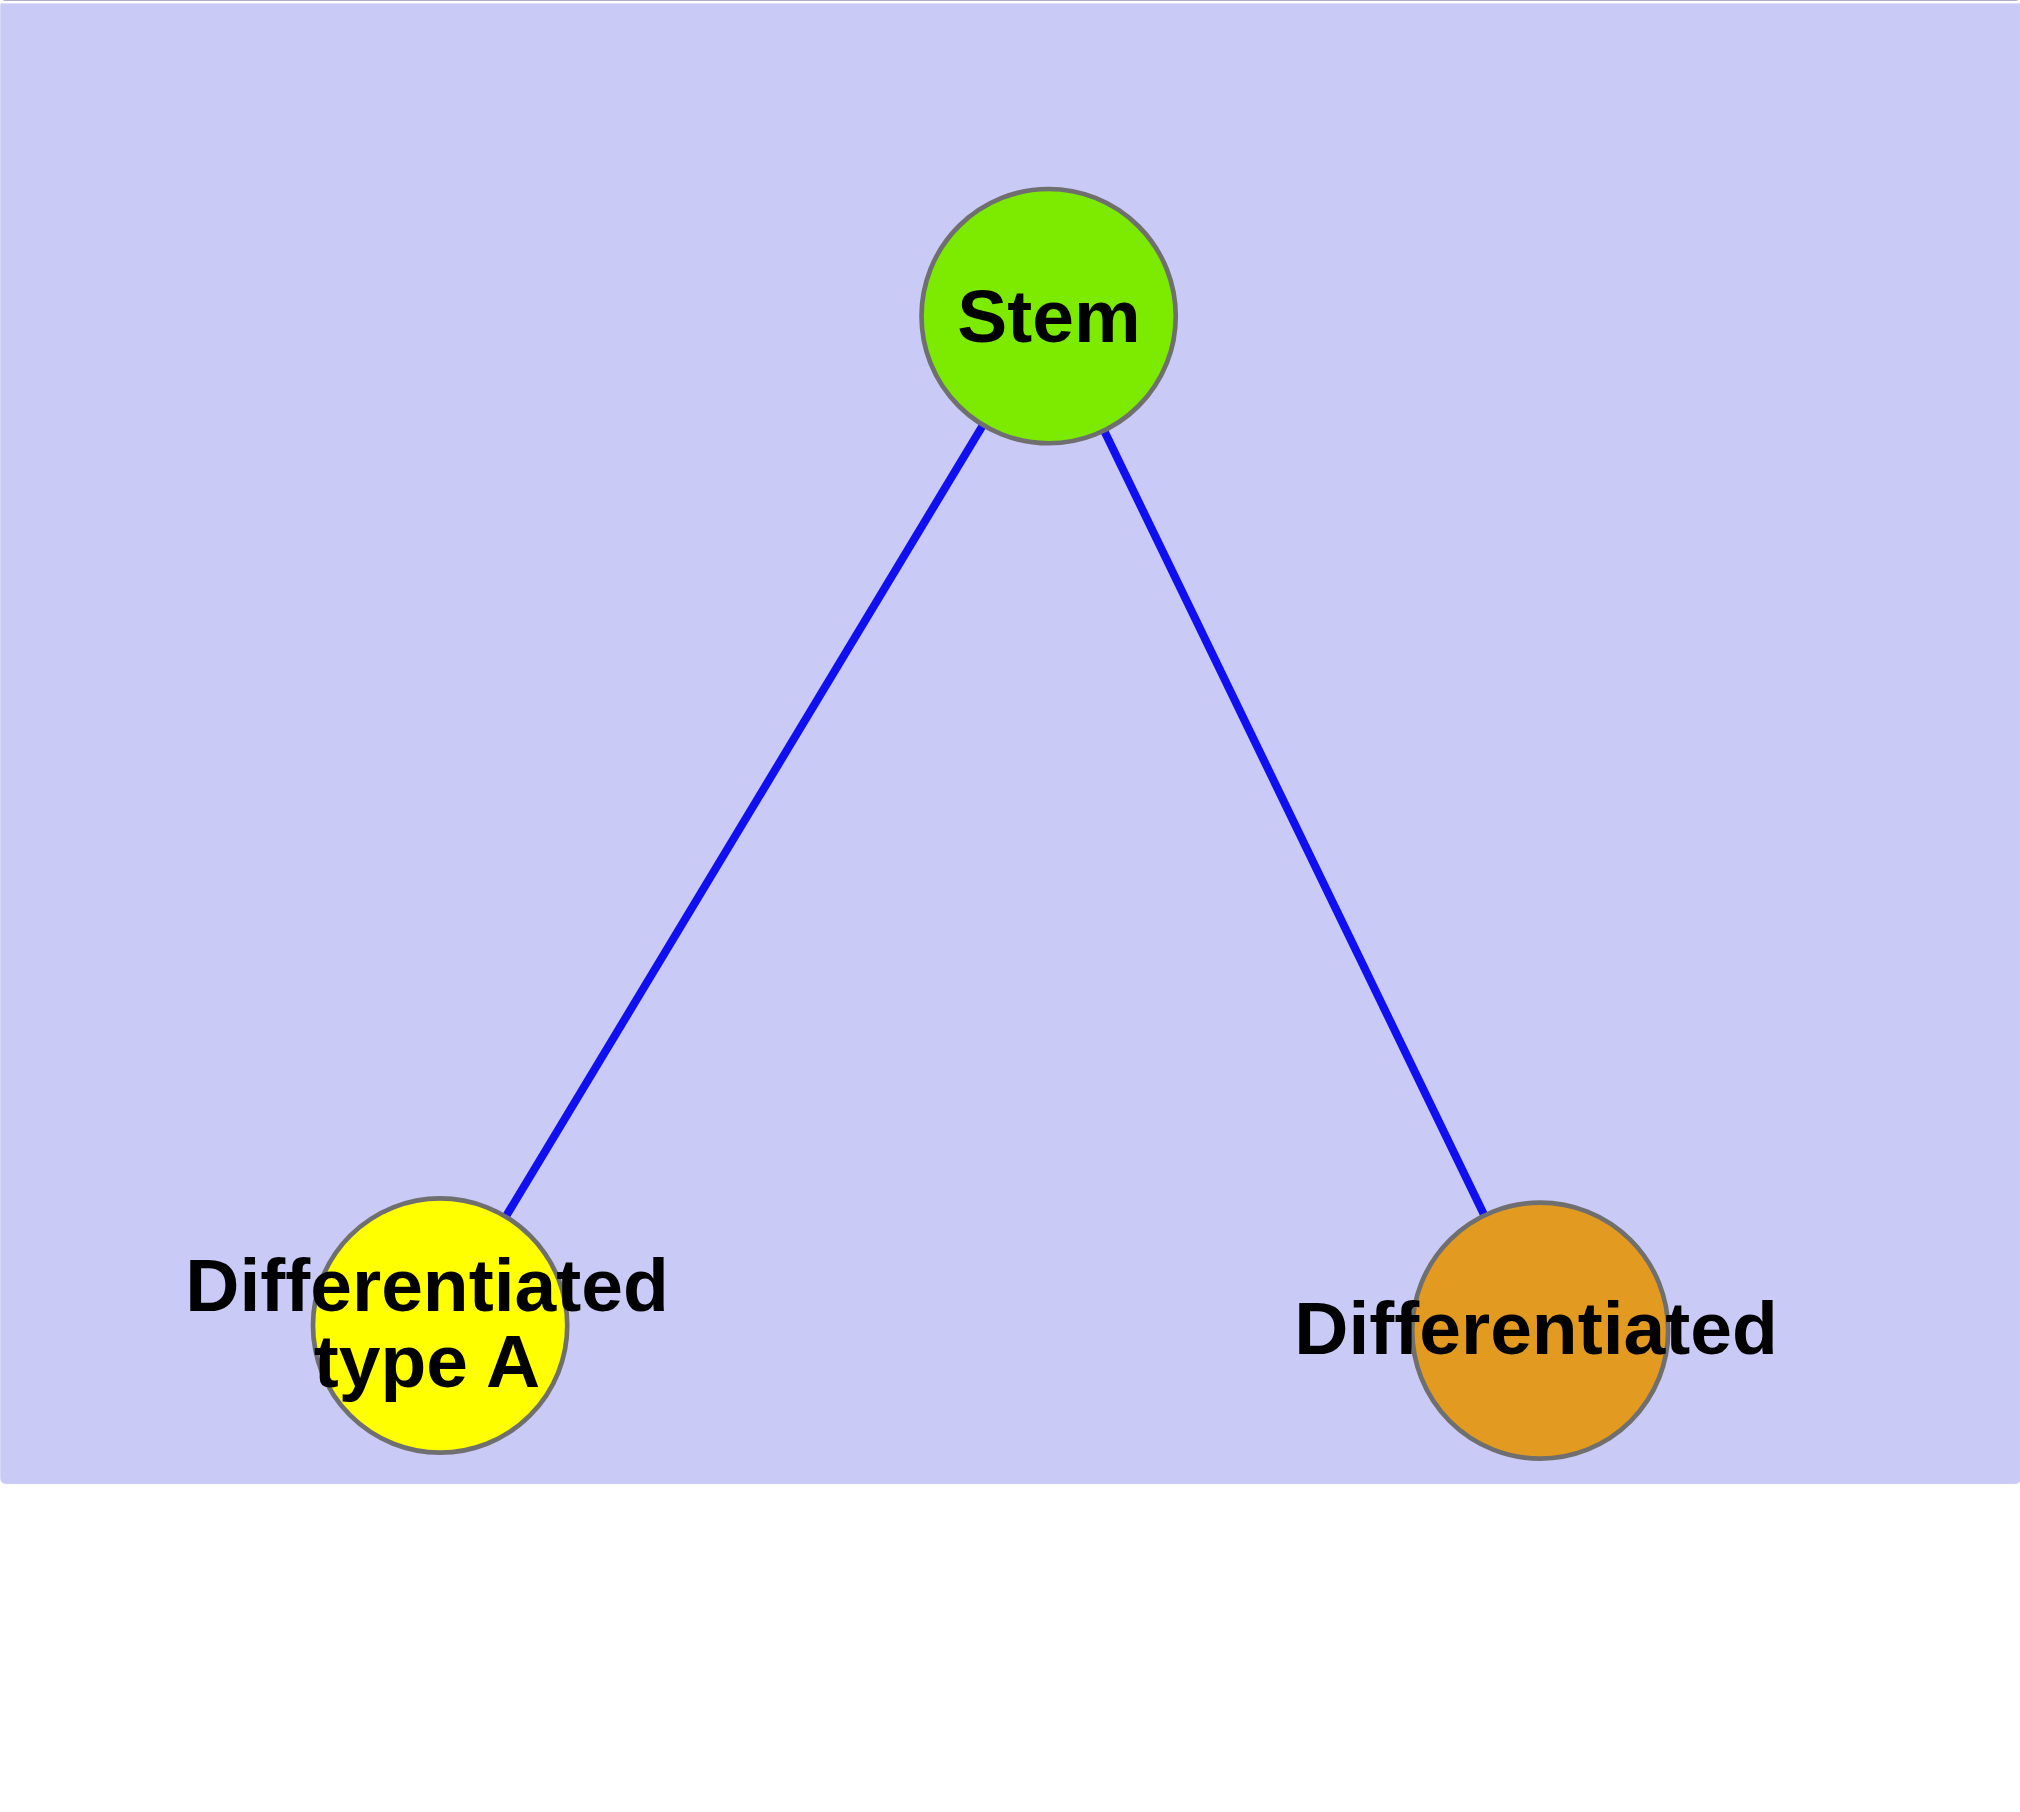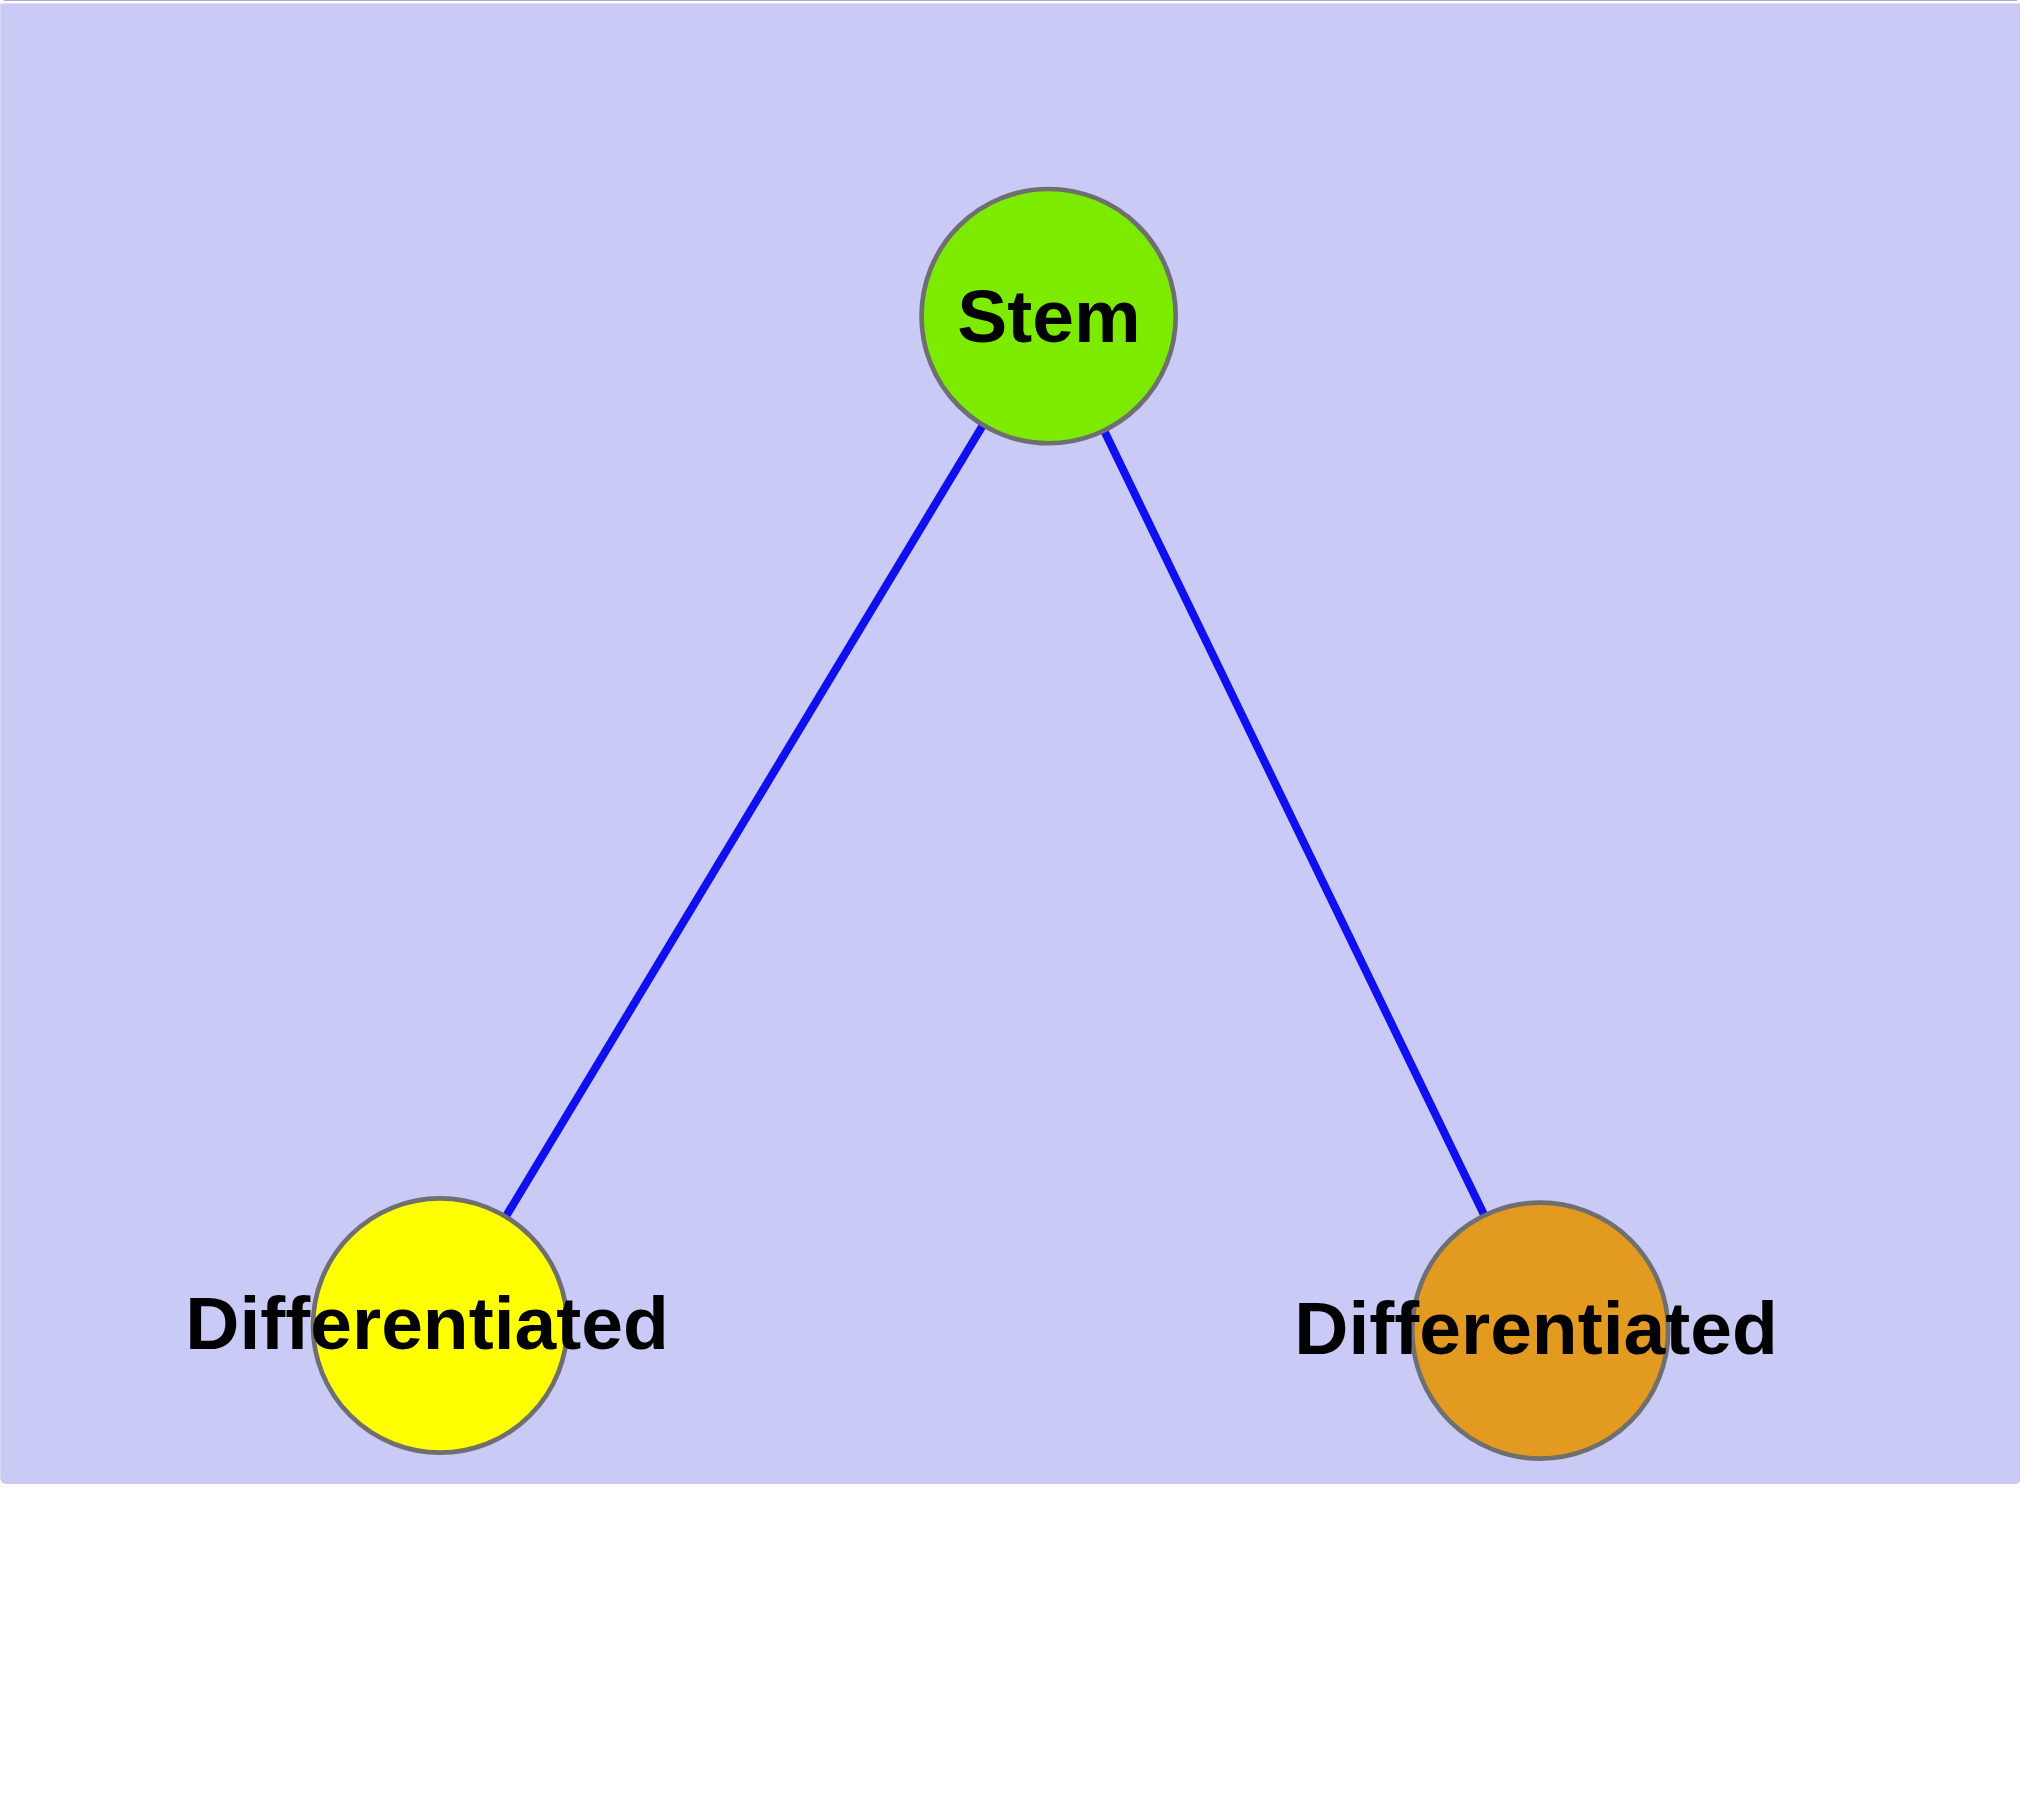--- a/index.html
+++ b/index.html
@@ -52,20 +52,21 @@
 
     <circle cx="1237" cy="373" r="150" stroke-width="5.5" fill="#7CEB00" stroke="#6F6F6F"></circle>
     <circle cx="519" cy="1564" r="150" stroke-width="5.5" fill="#FFFF00" stroke="#6F6F6F"></circle>
     <circle cx="1817" cy="1570" r="151" stroke-width="5.5" fill="#E39A21" stroke="#6F6F6F"></circle>
   </svg>
 
   <div class="node-label" style="left: 1049px; top: 316px;">Stem</div>
 
   <div class="node-label" style="left: 427px; top: 1323px;">
     <div>Differentiated</div>
+    <div>type A</div>
   </div>
 
   <div class="node-label" style="left: 1536px; top: 1328px;">
     <div>Differentiated</div>
   </div>
 
 </div>
 
 
 </body></html>

